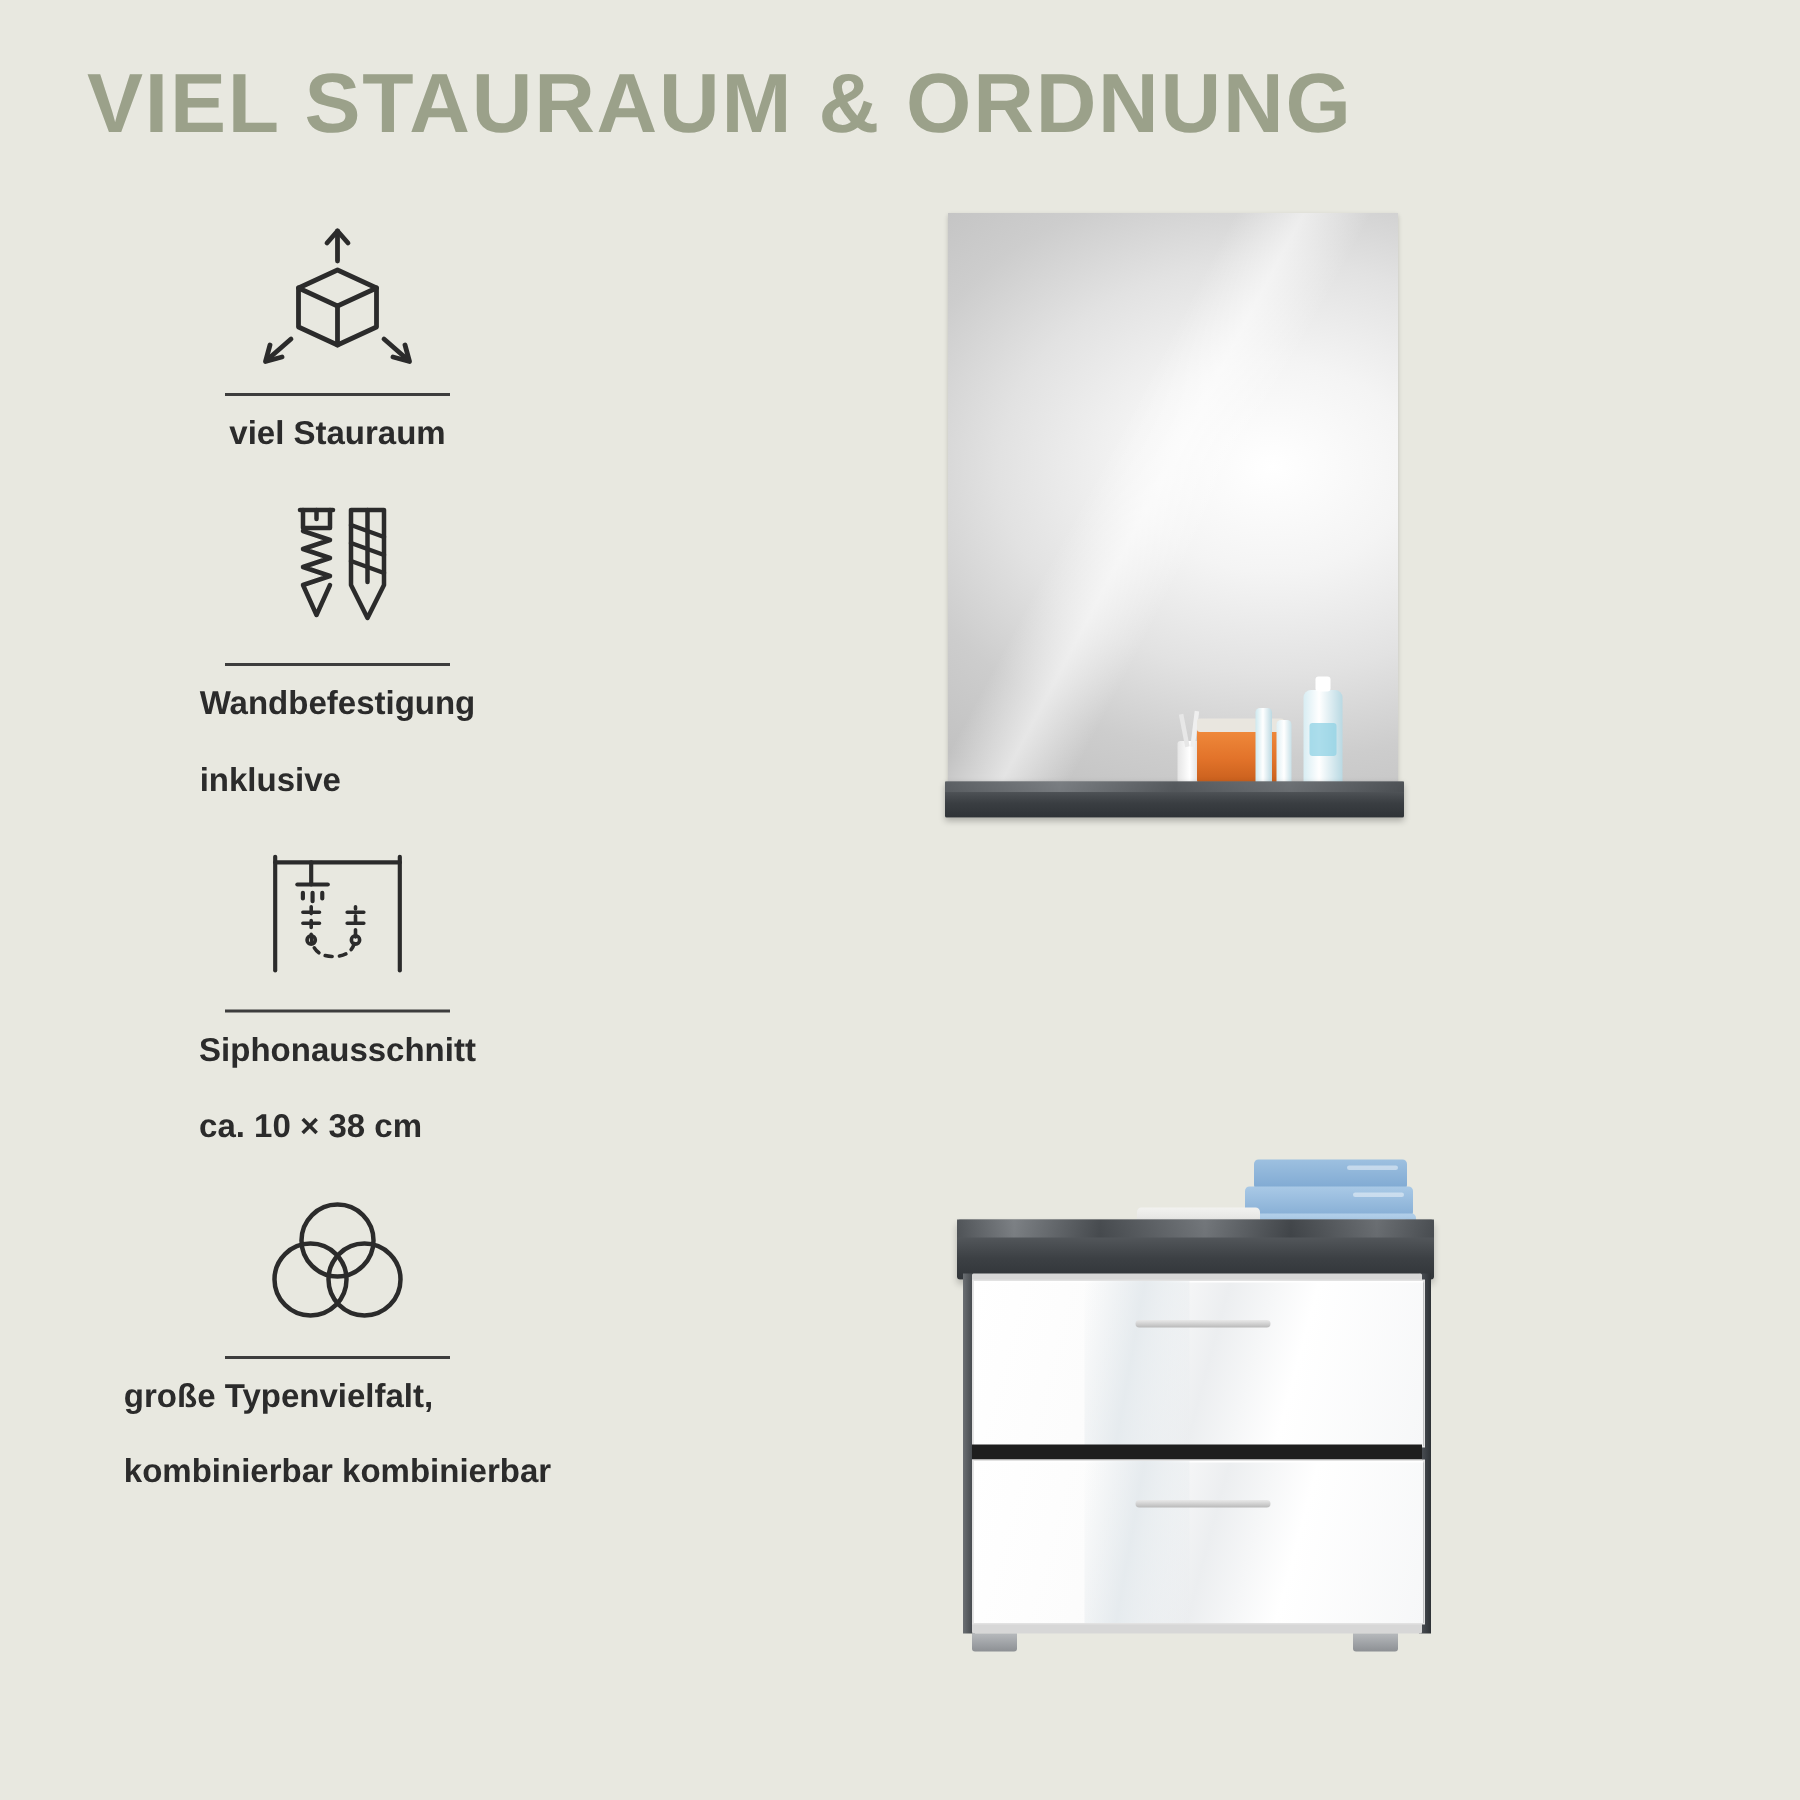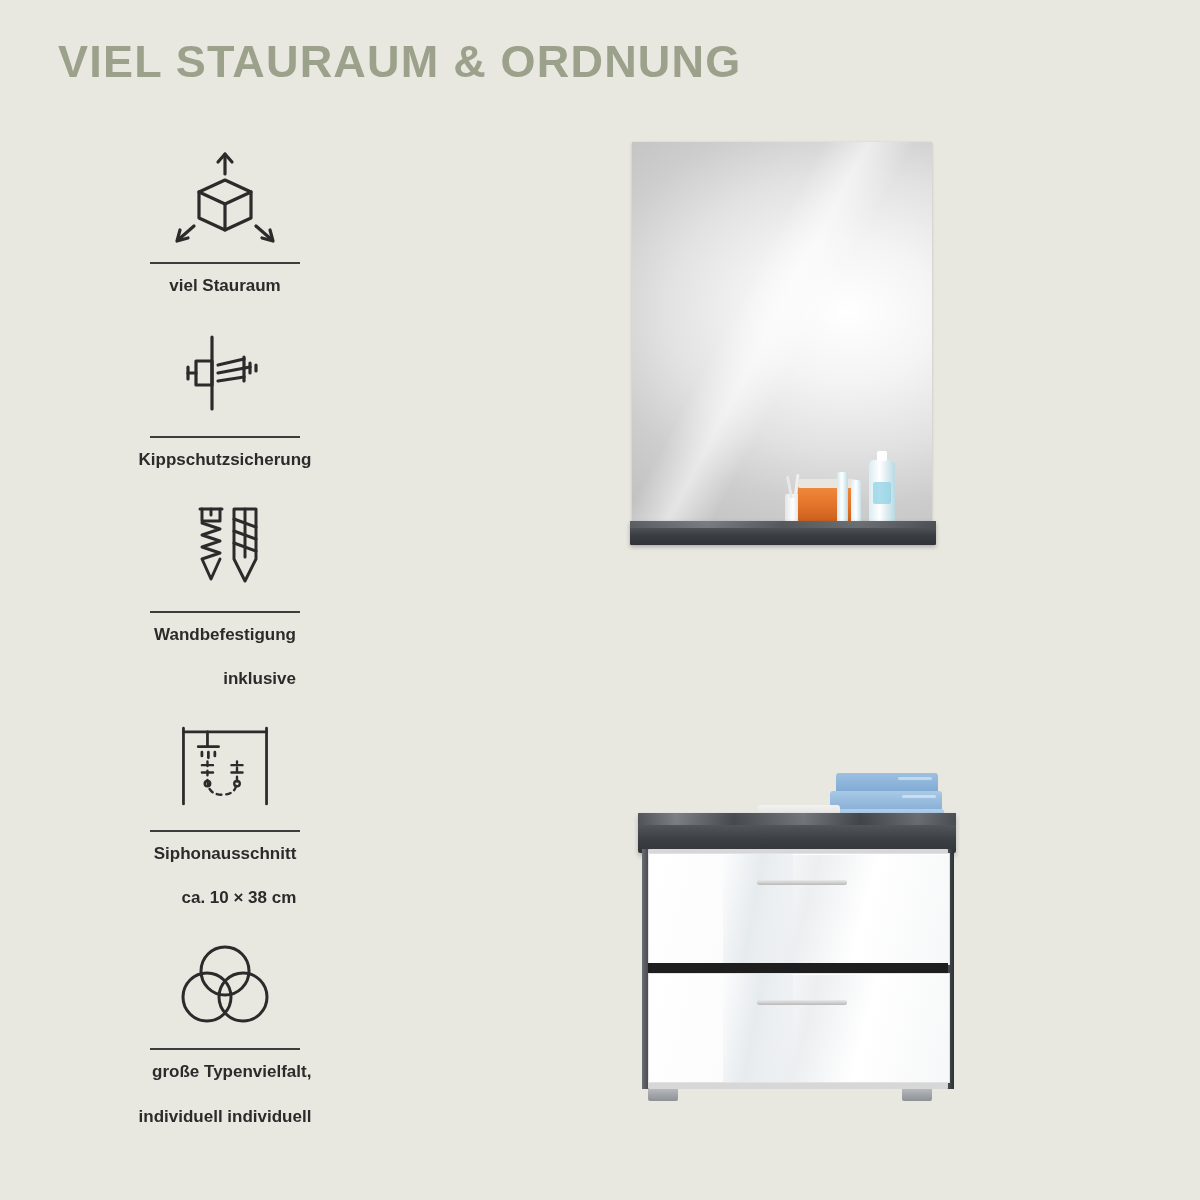--- a/index.html
+++ b/index.html
@@ -9,21 +9,21 @@
     font-family:"Liberation Sans", sans-serif;
     overflow:hidden;
     position:relative;
   }
   .page{position:absolute;inset:0;}
 
   
   .headline{
     position:absolute;
     left:58px; top:36px;
-    font-size:45px;
+    font-size:56px;
     font-weight:bold;
     letter-spacing:1.2px;
     color:#9ba18a;
     text-transform:uppercase;
     white-space:nowrap;
   }
 
   
   .features{
     position:absolute;
@@ -39,22 +39,22 @@
   .feature .icon{
     width:120px;height:110px;
     display:flex;align-items:center;justify-content:center;
   }
   .feature .rule{
     width:150px;height:2px;
     background:#3d3d3d;
     margin:8px 0 12px 0;
   }
   .feature .label{
-    text-align:right;
-    font-size:17px;
+    text-align:left;
+    font-size:22px;
     line-height:1.2;
     color:#2b2b2b;
     font-weight:600;
     max-width:300px;
   }
   .feature .label .sub{display:block;margin-top:24px;}
 
   
   .f-1 .icon{height:104px;}
   .f-5 .icon{height:110px;}
@@ -229,40 +229,20 @@
             <path d="M22 88 L11 91 L14 80"></path>
             <path d="M90 76 L106 90"></path>
             <path d="M96 88 L107 91 L104 80"></path>
           </g>
         </svg>
       </div>
       <div class="rule"></div>
       <div class="label">viel Stauraum</div>
     </div>
 
-    <div class="feature f-2">
-      <div class="icon">
-        <svg width="118" height="100" viewBox="0 0 118 100">
-          <g fill="none" stroke="#2b2b2b" stroke-width="3.2" stroke-linecap="round" stroke-linejoin="round">
-            <path d="M46 14 L46 86"></path>
-            <path d="M30 38 L30 62 L46 62 L46 38 Z"></path>
-            <path d="M22 44 L22 56"></path>
-            <path d="M22 50 L30 50"></path>
-            <path d="M52 42 L78 36"></path>
-            <path d="M52 50 L84 44"></path>
-            <path d="M52 58 L78 54"></path>
-            <path d="M78 34 L78 58"></path>
-            <path d="M84 40 L84 50"></path>
-            <path d="M90 42 L90 48"></path>
-          </g>
-        </svg>
-      </div>
-      <div class="rule"></div>
-      <div class="label">Kippschutzsicherung</div>
-    </div>
 
     <div class="feature f-3">
       <div class="icon">
         <svg width="118" height="106" viewBox="0 0 118 106">
           <g fill="none" stroke="#2b2b2b" stroke-width="3" stroke-linecap="round" stroke-linejoin="round">
 
             <path d="M34 14 L56 14"></path>
             <path d="M36 14 L36 26 L54 26 L54 14"></path>
             <path d="M45 20 L45 14"></path>
             <path d="M36 28 L54 34 L36 40 L54 46 L36 52 L54 58 L36 64 L45 84 L54 64"></path>
@@ -317,21 +297,21 @@
           <g fill="none" stroke="#2b2b2b" stroke-width="3">
             <circle cx="59" cy="36" r="24"></circle>
             <circle cx="41" cy="62" r="24"></circle>
             <circle cx="77" cy="62" r="24"></circle>
           </g>
         </svg>
       </div>
       <div class="rule"></div>
       <div class="label">
         <span>große Typenvielfalt,</span>
-        <span class="sub">individuell individuell</span>
+        <span class="sub">kombinierbar kombinierbar</span>
       </div>
     </div>
 
   </div>
 
   <div class="mirror-wrap">
     <div class="mirror-glass"></div>
 
     <div class="itm cup"></div>
     <div class="itm stick1"></div>

